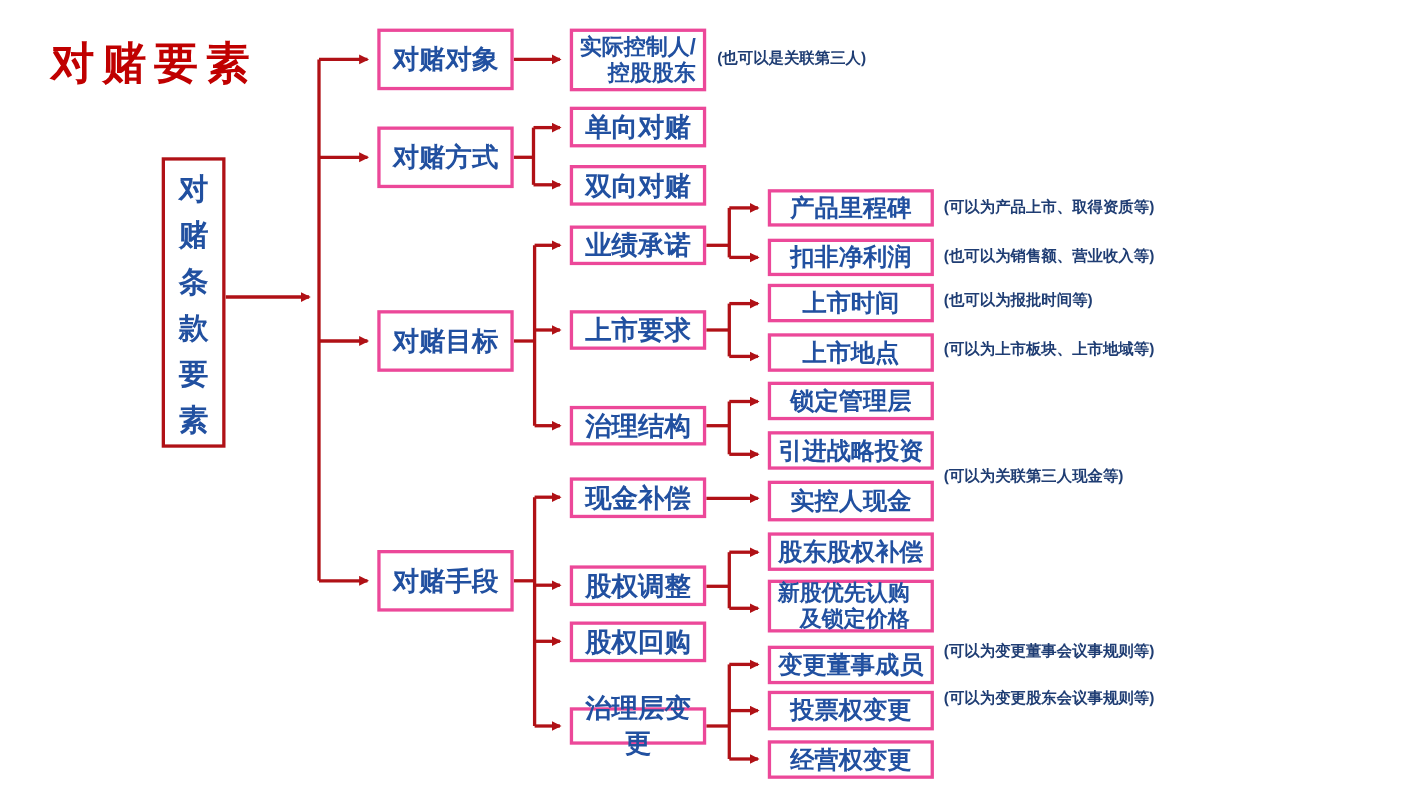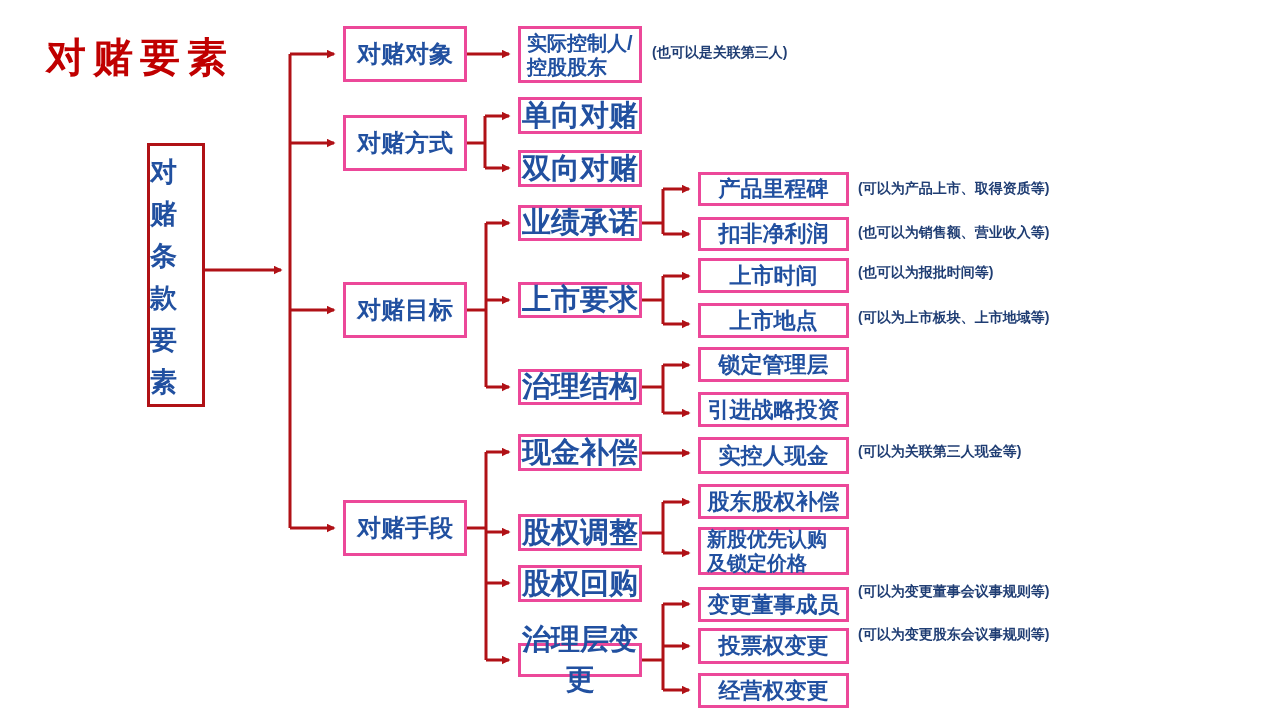--- a/index.html
+++ b/index.html
@@ -10,35 +10,35 @@
   }
   .connectors { position:absolute; left:0; top:0; width:1280px; height:720px; }
   .title {
     position:absolute; left:46px; top:30px;
     font-size:40px; font-weight:bold; color:#C00000; letter-spacing:7px;
   }
   .root-box {
     position:absolute; left:147px; top:143px; width:58px; height:264px;
     border:3px solid #B01116; background:#ffffff;
     color:#2150A0; font-weight:bold; font-size:27px;
-    text-align:left; line-height:42px; padding-top:5px;
+    text-align:center; line-height:42px; padding-top:5px;
     word-break:break-all;
   }
   .box {
     position:absolute; border:3px solid #ec4899; background:#ffffff;
     color:#2150A0; font-weight:bold;
     display:flex; align-items:center; justify-content:center;
     text-align:center;
   }
   .lv1 { left:343px; width:124px; height:56px; font-size:24px; }
-  .lv2 { left:518px; width:124px; font-size:29px; }
+  .lv2 { left:518px; width:124px; font-size:24px; }
   .lv3 { left:698px; width:151px; font-size:22px; }
   .two-line {
     font-size:20px; line-height:1.2; white-space:pre-line;
-    justify-content:flex-start; text-align:left; padding-left:6px;
+    justify-content:flex-start; text-align:right; padding-left:6px;
   }
   .note {
     position:absolute; font-size:14px; font-weight:bold; color:#1F3D73;
     white-space:nowrap;
   }
 </style>
 </head>
 <body>
 
 <div class="canvas">
@@ -143,17 +143,17 @@
 及锁定价格</div>
   <div class="box lv3" style="top:587px;height:35px">变更董事成员</div>
   <div class="box lv3" style="top:628px;height:36px">投票权变更</div>
   <div class="box lv3" style="top:673px;height:35px">经营权变更</div>
 
   <div class="note" style="left:652px;top:44px">(也可以是关联第三人)</div>
   <div class="note" style="left:858px;top:180px">(可以为产品上市、取得资质等)</div>
   <div class="note" style="left:858px;top:224px">(也可以为销售额、营业收入等)</div>
   <div class="note" style="left:858px;top:264px">(也可以为报批时间等)</div>
   <div class="note" style="left:858px;top:309px">(可以为上市板块、上市地域等)</div>
-  <div class="note" style="left:858px;top:443px">(可以为关联第三人现金等)</div>
+  <div class="note" style="left:858px;top:424px">(可以为关联第三人现金等)</div>
   <div class="note" style="left:858px;top:583px">(可以为变更董事会议事规则等)</div>
   <div class="note" style="left:858px;top:626px">(可以为变更股东会议事规则等)</div>
 
 </div>
 
 </body></html>

